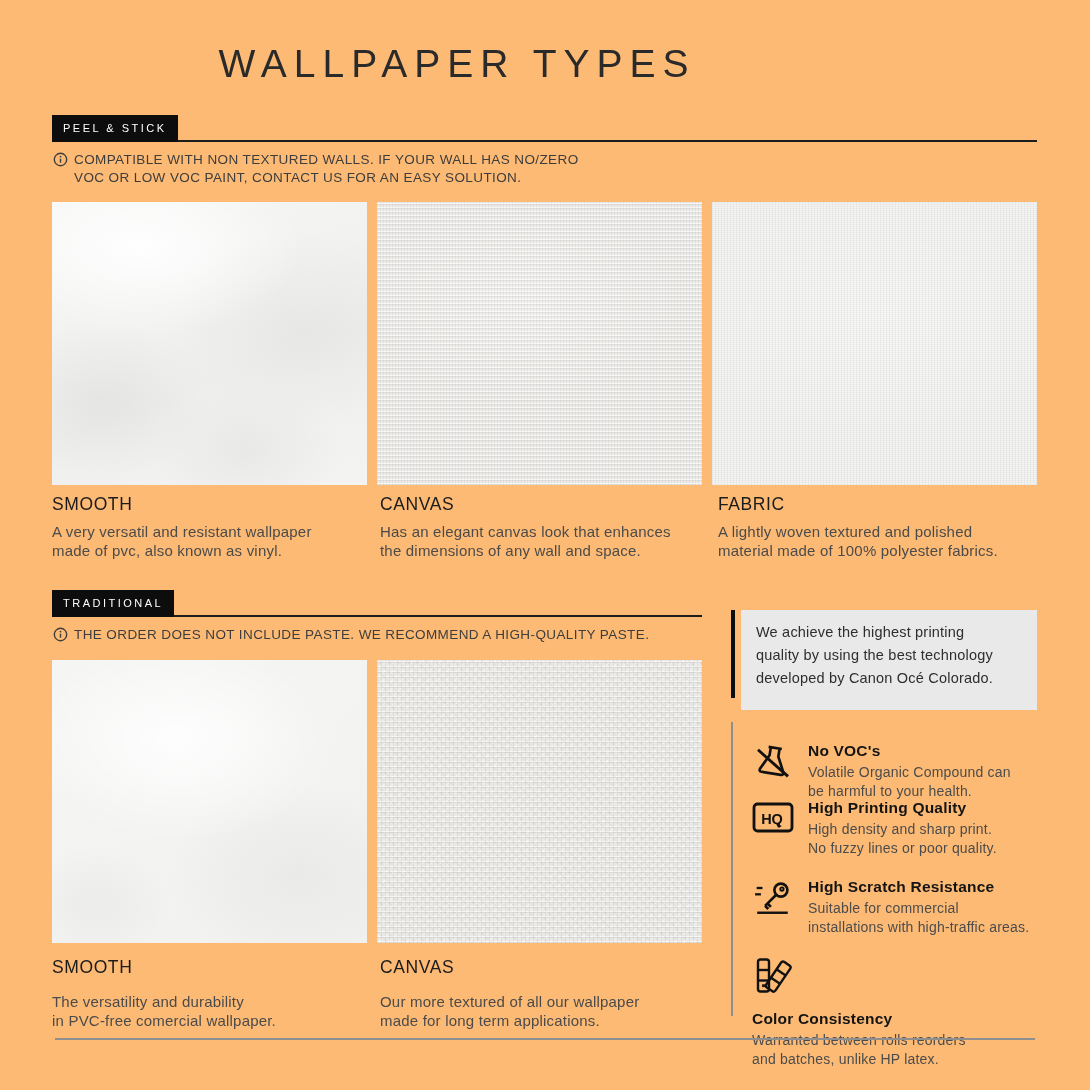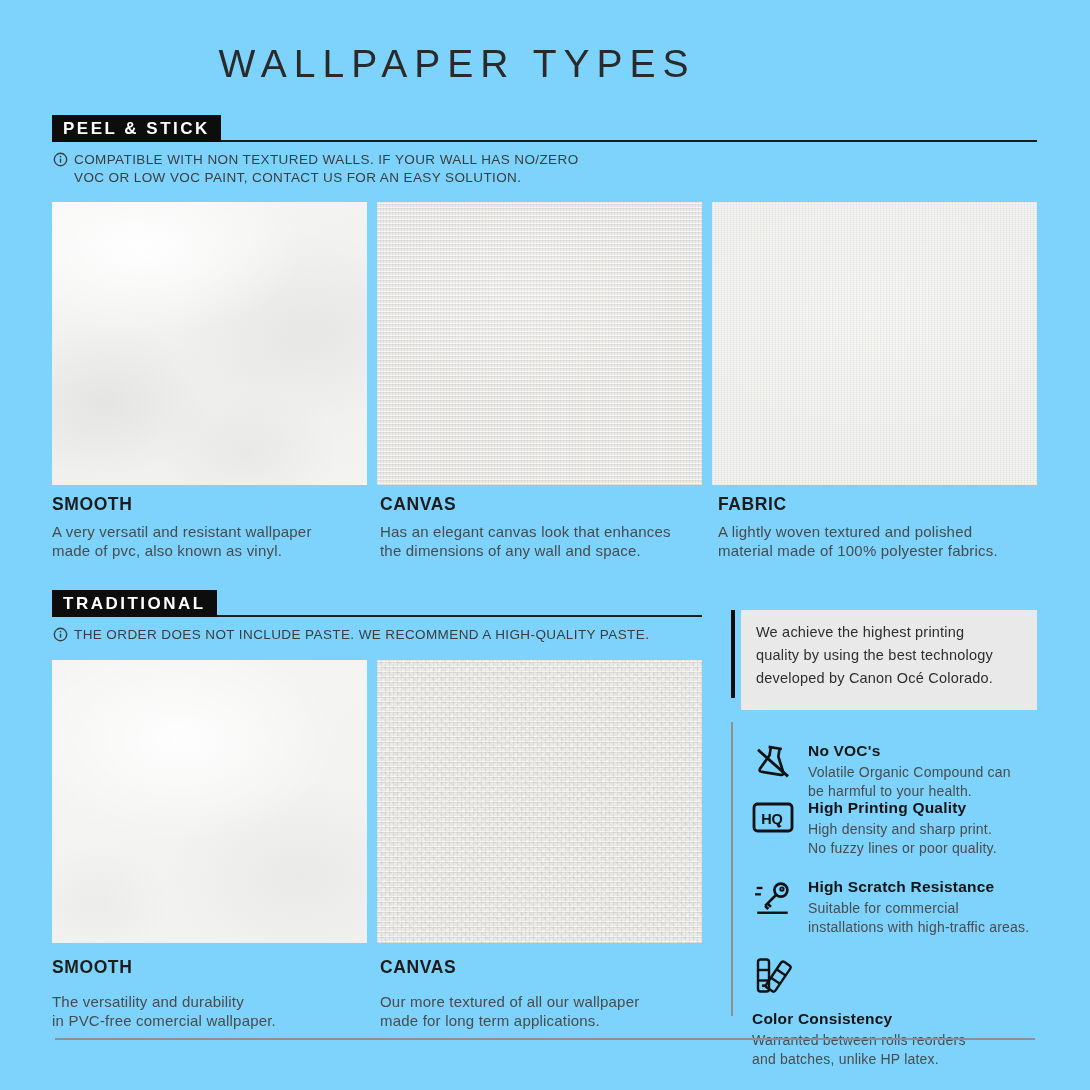--- a/index.html
+++ b/index.html
@@ -1,34 +1,34 @@
 <!DOCTYPE html>
 <html style="--ink: #1a1a1a; --title-color: #2b2a2a; --badge-bg: #0d0d0d; --badge-text: #ffffff; --rule-color: #1c1c1c; --bottom-rule-color: #8f8f8f; --note-color: #3d3d3d; --card-title-color: #1c1c1c; --card-desc-color: #4b4b4b; --panel-bg: #e9e9ea; --panel-text: #2e2e2e; --feature-title-color: #141414; --feature-desc-color: #4c4c4c; --icon-stroke: #111111;"><head>
 <meta charset="utf-8">
 <style>
   * { margin:0; padding:0; box-sizing:border-box; }
   html,body { background:#ffffff; }
   body { font-family:"Liberation Sans", sans-serif; }
 
   .canvas {
-    position:relative; width:1090px; height:1090px; background:#7dd3fc;
+    position:relative; width:1090px; height:1090px; background:#fdba74;
     overflow:hidden; color:var(--ink,#1a1a1a);
   }
 
   
   .page-title {
     position:absolute; left:52px; top:42px; width:810px;
     text-align:center; font-size:39px; font-weight:500;
     letter-spacing:7px; color:var(--title-color,#2b2a2a);
   }
 
   
   .badge {
     position:absolute; background:var(--badge-bg,#0d0d0d);
-    color:var(--badge-text,#ffffff); font-size:17px; font-weight:700;
+    color:var(--badge-text,#ffffff); font-size:11px; font-weight:400;
     letter-spacing:2.5px; line-height:27px; padding:0 11px; z-index:2;text-align:center;
   }
   .badge-peel { left:52px; top:115px; }
   .badge-trad { left:52px; top:590px; }
   .rule { position:absolute; height:0; border-top:2px solid var(--rule-color,#1c1c1c); }
   .rule-peel { left:52px; top:140px; width:985px; }
   .rule-trad { left:52px; top:615px; width:650px; }
   .rule-bottom {
     position:absolute; left:55px; top:1038px; width:980px; height:0;
     border-top:2px solid var(--bottom-rule-color,#8f8f8f);
@@ -84,21 +84,21 @@
     background-color:#eeedea;
     background-image:
       repeating-linear-gradient(0deg, rgba(118,114,106,0.15) 0 1px, rgba(255,255,255,0.45) 1px 2px, rgba(118,114,106,0.03) 2px 5px),
       repeating-linear-gradient(90deg, rgba(118,114,106,0.11) 0 1px, rgba(255,255,255,0) 1px 4px),
       repeating-linear-gradient(48deg, rgba(118,114,106,0.05) 0 2px, rgba(255,255,255,0) 2px 7px),
       repeating-linear-gradient(-42deg, rgba(255,255,255,0.5) 0 1px, rgba(255,255,255,0) 1px 6px);
   }
 
   
   .cap-title {
-    position:absolute; font-size:17.5px; font-weight:700;
+    position:absolute; font-size:17.5px; font-weight:400;
     letter-spacing:0.6px; color:var(--card-title-color,#1c1c1c);
   }
   .cap-desc {
     position:absolute; font-size:15px; line-height:19px;
     letter-spacing:0.2px; color:var(--card-desc-color,#4b4b4b);
   }
   .capr1-t { top:494px; } .capr1-d { top:522px; }
   .capr2-t { top:957px; } .capr2-d { top:984px;margin-top:8px; }
   .cap-c1 { left:52px; } .cap-c2 { left:380px; } .cap-c3 { left:718px; }
 

